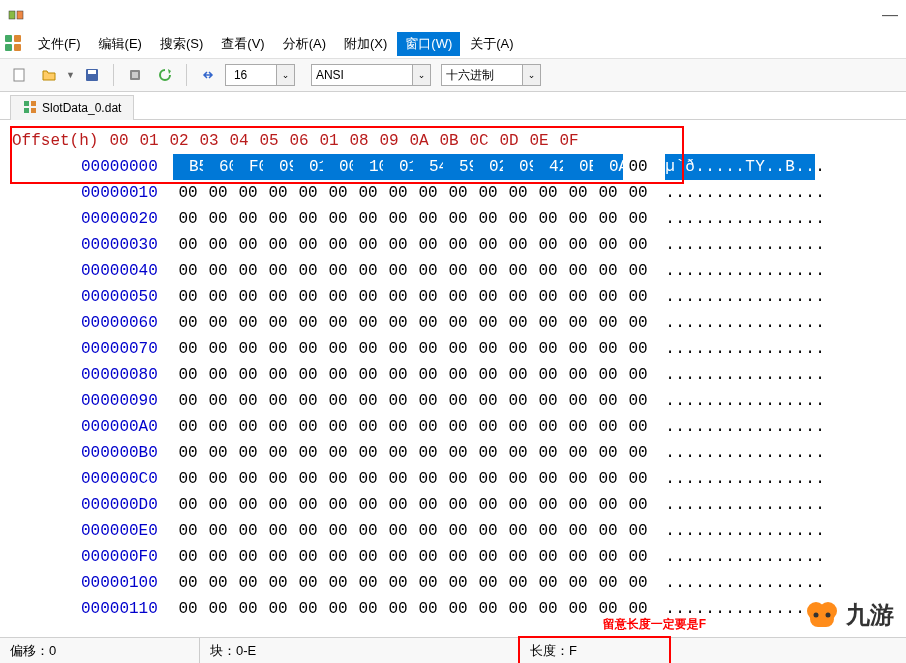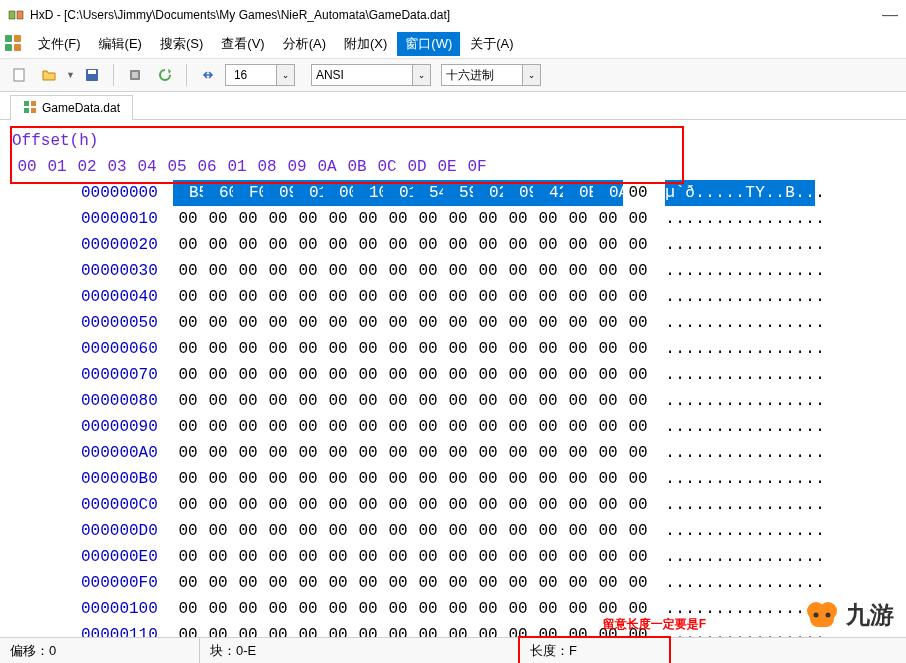--- a/index.html
+++ b/index.html
@@ -20,21 +20,21 @@
 .tool-input { height:22px; border:1px solid #aaa; background:#fff; padding:0 4px; font-size:12px; }
 .tool-input.w60 { width:70px;padding-left:8px; }
 .tool-input.w110 { width:120px; }
 .tool-input.w100 { width:100px; }
 .drop-arrow { position:absolute; right:1px; top:1px; width:18px; height:20px; border-left:1px solid #aaa; display:flex; align-items:center; justify-content:center; font-size:9px; background:#f0f0f0; }
 .tabs { height:28px; display:flex; align-items:flex-end; padding:0 10px; gap:0; border-bottom:1px solid #d0d0d0; }
 .tab { padding:4px 12px; border:1px solid #d0d0d0; border-bottom:none; background:#f4f4f4; font-size:12px; display:flex; align-items:center; gap:5px; position:relative; top:1px; }
 .tab.active { background:#fff; }
 .tab-icon { font-size:10px; }
 .hex-area { padding:8px 12px; font-family:Consolas,"Courier New",monospace; font-size:16px; line-height:26px; position:relative; }
-.header-row { color:#6d28d9; display:flex;flex-direction:column; }
+.header-row { color:#b91c1c; display:flex; }
 .offset-col { width:92px; }
 .hex-cols { display:flex; }
 .hex-col { width:30px; text-align:center; }
 .asc-cols { margin-left:12px; display:flex; }
 .data-row { display:flex;justify-content:center; }
 .off-val { color:#0000cc; width:92px; }
 .hex-val { width:30px; text-align:center; color:#000; }
 .hex-val.sel { background:#0078d7; color:#fff;padding-left:16px; }
 .asc-val { width:10px; text-align:center; color:#000; }
 .asc-val.sel { background:#0078d7; color:#fff; }
@@ -55,21 +55,20 @@
 <body>
 
 <div class="titlebar">
   <div class="titlebar-left">
     <span class="app-icon">
       <svg width="16" height="16" viewBox="0 0 16 16">
           <rect x="1" y="4" width="6" height="8" fill="#8b4" stroke="#333" stroke-width="0.5"></rect>
           <rect x="9" y="4" width="6" height="8" fill="#e84" stroke="#333" stroke-width="0.5"></rect>
         </svg>
     </span>
-    <span class="title-text">HxD - [C:\Users\Jimmy\Documents\My Games\NieR_Automata\GameData.dat]</span>
   </div>
   <div class="win-btns">
     <span>—</span>
   </div>
 </div>
 
 <div class="menubar">
   <span class="menu-icon">
     <svg width="18" height="18" viewBox="0 0 18 18">
         <rect x="1" y="1" width="7" height="7" fill="#4a6" rx="1"></rect>
@@ -133,28 +132,28 @@
     <input class="tool-input w110" value="ANSI" style="">
     <span class="drop-arrow">⌄</span>
   </div>
   <div class="tool-drop" style="margin-left:6px">
     <input class="tool-input w100" value="十六进制" style="">
     <span class="drop-arrow">⌄</span>
   </div>
 </div>
 
 <div class="tabs">
-  <div class="tab active">
+  <div class="tab">
     <span class="tab-icon"><svg width="14" height="14">
           <rect x="1" y="1" width="5" height="5" fill="#4a6"></rect>
           <rect x="8" y="1" width="5" height="5" fill="#d83"></rect>
           <rect x="1" y="8" width="5" height="5" fill="#4a6"></rect>
           <rect x="8" y="8" width="5" height="5" fill="#d83"></rect>
         </svg></span>
-    <span>GameData.dat</span>
+    <span>SlotData_0.dat</span>
   </div>
 </div>
 
 <div class="hex-area">
   <div class="red-box1"></div>
   <div class="header-row">
     <span class="offset-col">Offset(h)</span>
     <span class="hex-cols" id="hexcols">
         <span class="hex-col">00</span>
         <span class="hex-col">01</span>

